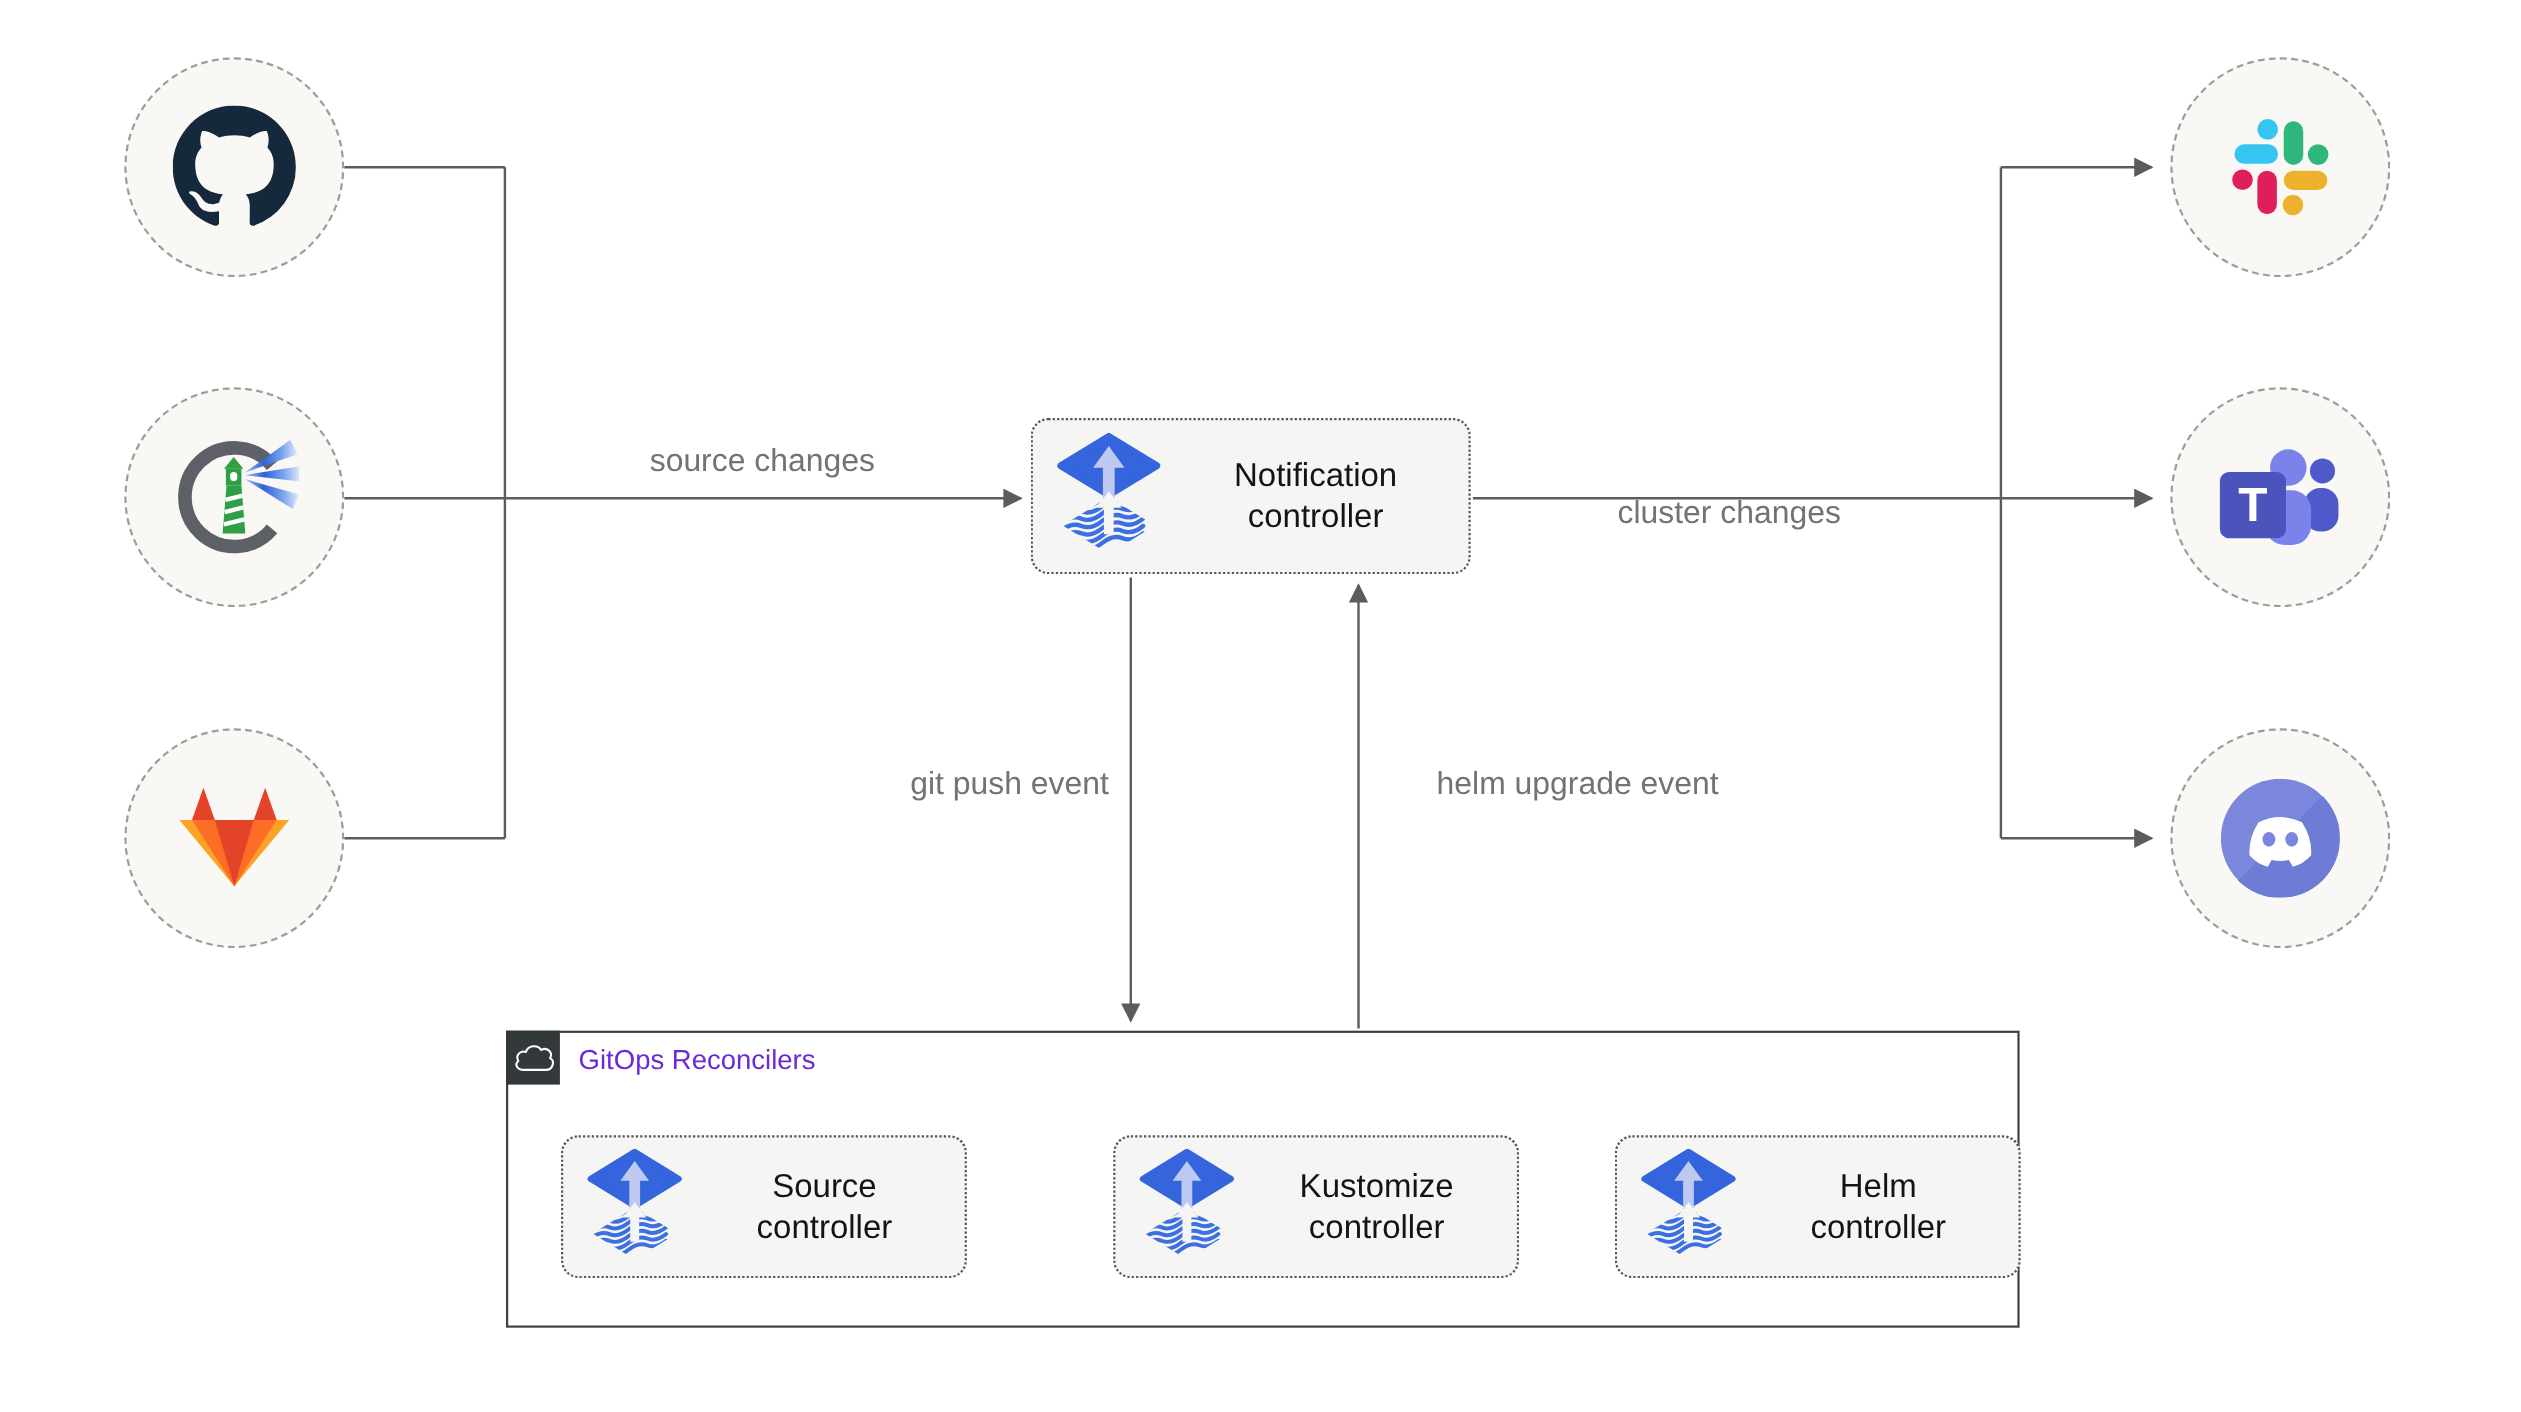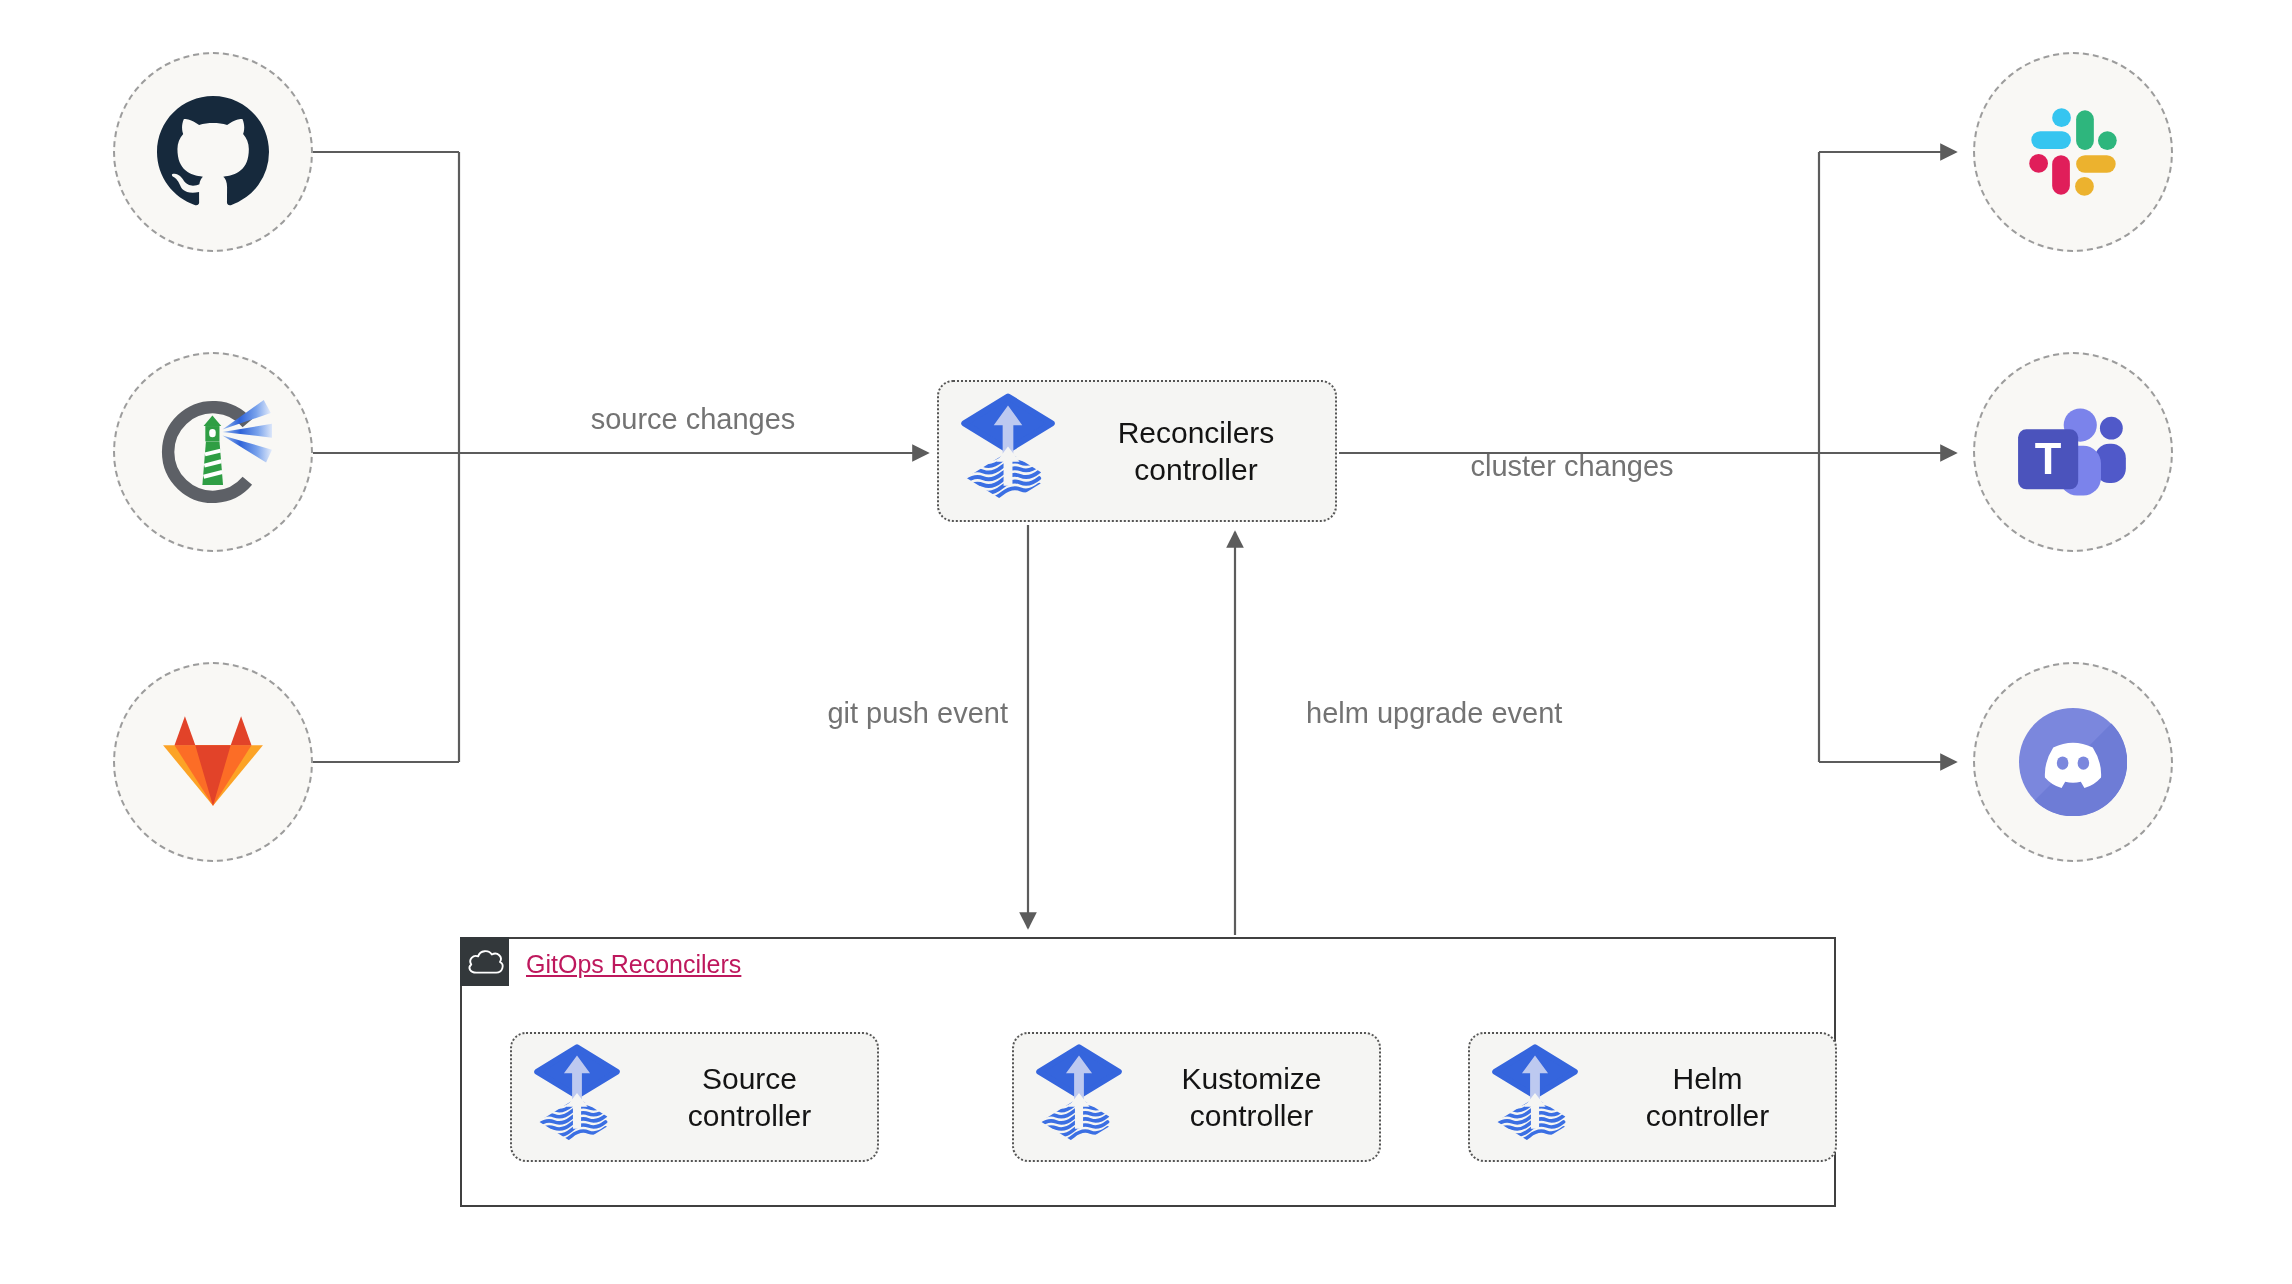--- a/index.html
+++ b/index.html
@@ -14,21 +14,21 @@
     border-radius:16px;display:flex;align-items:center;padding-left:20px;z-index:3;}
   .box .flux{flex:0 0 auto;}
   .box .label{flex:1 1 auto;display:flex;justify-content:center;}
   .box .label span{display:block;max-width:178px;text-align:center;font-size:30px;
     line-height:37px;color:#141414;}
   .edge-label{position:absolute;font-size:29px;color:#737373;white-space:nowrap;z-index:2;}
   .group-container{position:absolute;left:460px;top:937px;width:1376px;height:270px;
     border:2.4px solid #404040;background:#ffffff;box-sizing:border-box;z-index:2;}
   .group-plate{position:absolute;left:460px;top:937px;width:49px;height:49px;background:#33383b;
     display:flex;align-items:center;justify-content:center;z-index:4;}
-  .group-title{position:absolute;left:526px;top:950px;font-size:25px;color:#be185d;z-index:4;text-decoration:underline;}
+  .group-title{position:absolute;left:526px;top:950px;font-size:25px;color:#6d28d9;z-index:4;}
 </style>
 </head>
 <body>
 
 <div id="canvas">
 
   <svg width="0" height="0" style="position:absolute">
     <defs>
       <marker id="arr" viewBox="0 0 10 10" refX="9" refY="5" markerWidth="8" markerHeight="8" orient="auto-start-reverse">
         <path d="M0,0 L10,5 L0,10 z" fill="#5c5c5c"></path>
@@ -108,21 +108,21 @@
       <polygon points="13,30 23,2 33,30" fill="#e24329"></polygon>
       <polygon points="67,30 77,2 87,30" fill="#e24329"></polygon>
     </svg>
   </div>
 
   <div class="box" style="left:937px;top:380px;width:400px;height:142px;">
     <svg class="flux" width="98" height="116" viewBox="0 0 110 130">
       <use href="#flux-icon" width="110" height="130"></use>
     </svg>
     <div class="label">
-      <span>Reconcilers controller</span>
+      <span>Notification controller</span>
     </div>
   </div>
 
   <div class="circle-node" style="left:1973px;top:52px;">
     <svg width="100" height="100" viewBox="0 0 96 96">
       <circle cx="37" cy="15" r="9" fill="#36c5f0"></circle>
       <rect x="8" y="28" width="38" height="17" rx="8.5" fill="#36c5f0"></rect>
       <rect x="51" y="8" width="17" height="38" rx="8.5" fill="#2eb67d"></rect>
       <circle cx="81" cy="37" r="9" fill="#2eb67d"></circle>
       <circle cx="15" cy="59" r="9" fill="#e01e5a"></circle>

